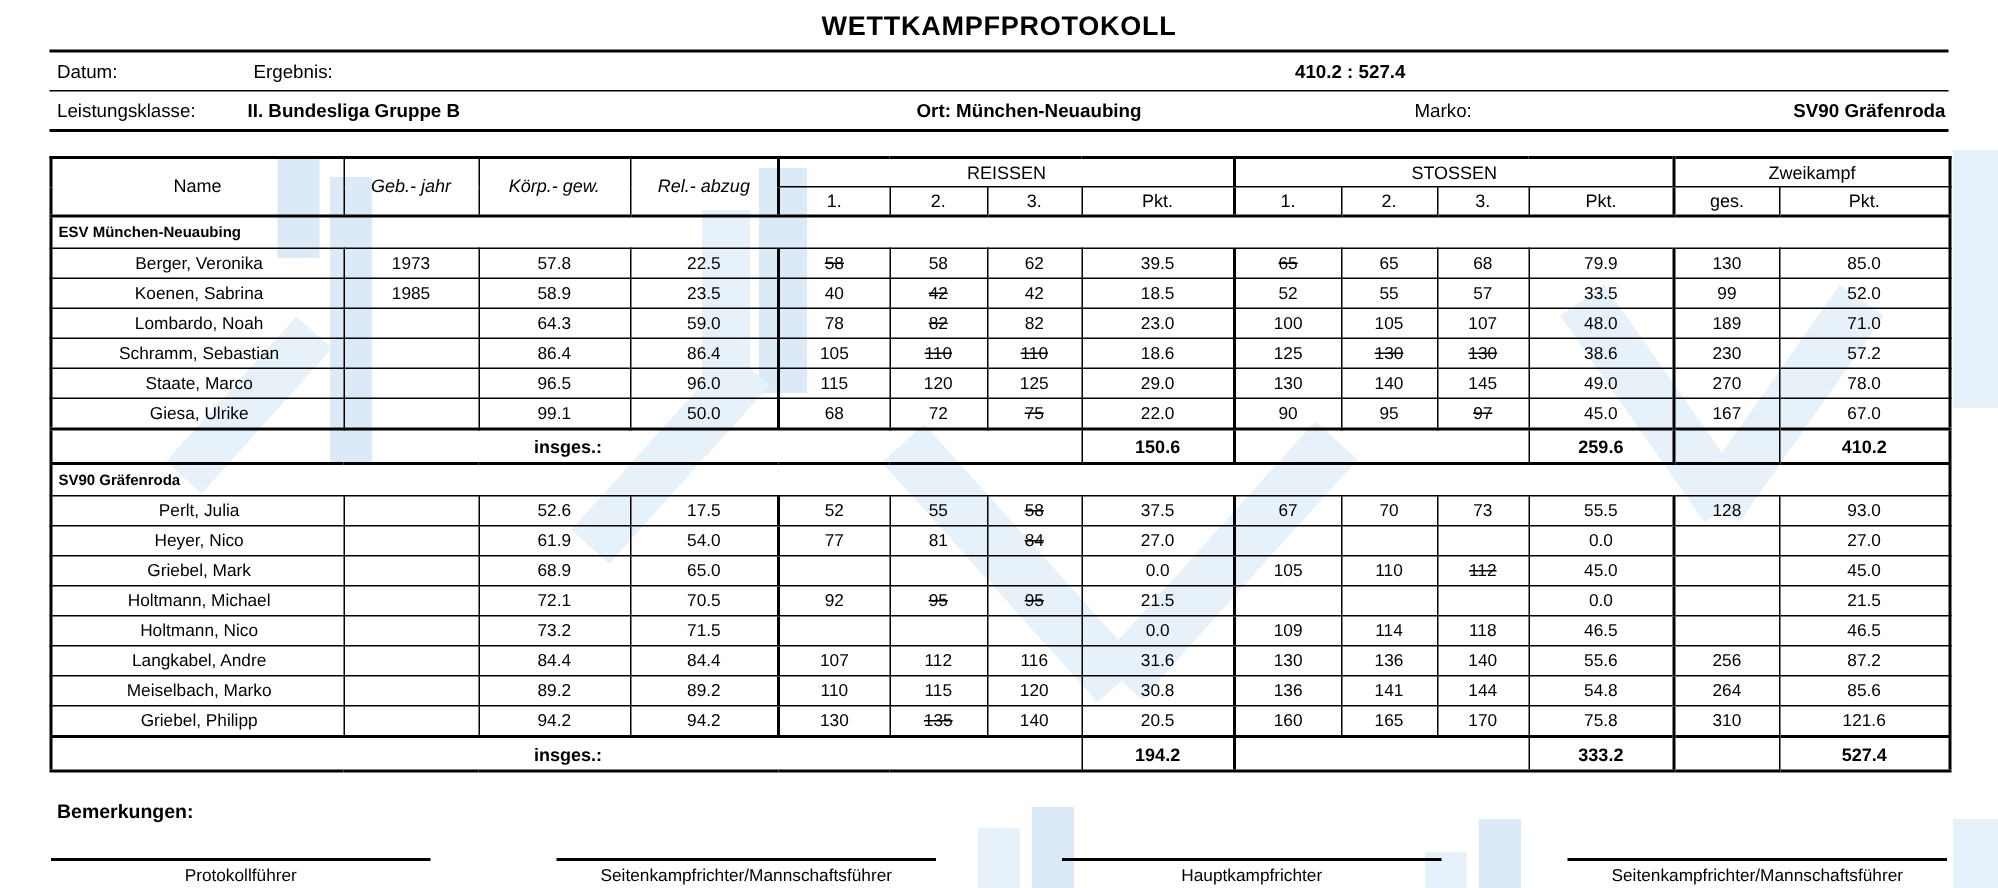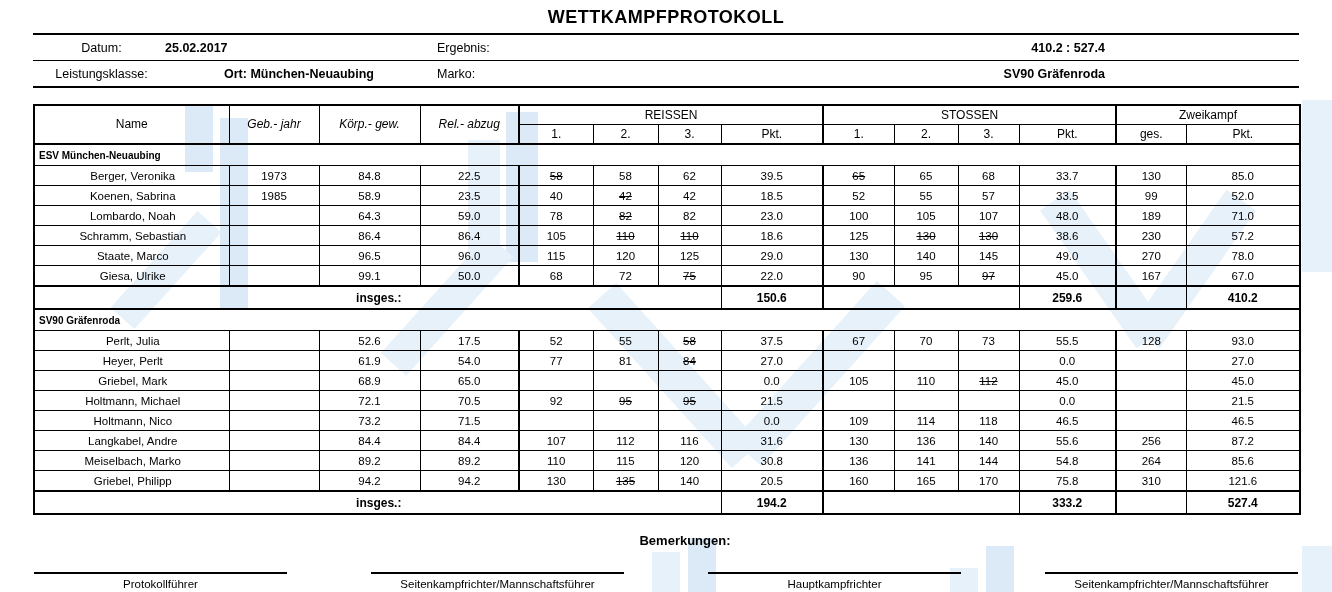--- a/index.html
+++ b/index.html
@@ -37,21 +37,21 @@
   }
   .doc-header{
     margin:0 33px;border-top:2px solid #000;border-bottom:2px solid #000;
     font-size:12.5px;
   }
   .hrow{
     display:grid;grid-template-columns:132px 268px 1fr 168px 192px;
     align-items:center;height:25px;
   }
   .hrow.first{border-bottom:1px solid #000;}
-  .hrow .lbl{padding-left:5px;text-align:center;}
+  .hrow .lbl{padding-left:5px;}
   .hrow .ctr{text-align:center;}
   .hrow .lbl2{padding-left:4px;}
   .hrow .rgt{text-align:right;padding-right:2px;}
   
   table.results{
     border-collapse:collapse;table-layout:fixed;
     width:1266px;margin:16px 0 6px 33px;
     font-size:11.5px;border:2px solid #000;
   }
   .results th,.results td{
@@ -67,21 +67,21 @@
   tr.team td{
     font-weight:bold;font-size:10px;text-align:left;
     padding-left:3px;height:20px;
   }
   tr.tot td{
     font-weight:bold;font-size:12px;height:21px;
     border-top-width:2px;border-bottom-width:2px;
   }
   .results s{text-decoration:line-through;}
   
-  .bemerk{margin:18px 0 0 38px;font-size:13px;text-align:center;}
+  .bemerk{margin:18px 0 0 38px;font-size:13px;}
   .signatures{
     margin:24px 34px 0 34px;display:flex;justify-content:space-between;
   }
   .sig{width:253px;text-align:center;font-size:11.5px;line-height:14px;}
   .sig-line{border-top:2px solid #000;margin-bottom:3px;}
 </style>
 </head>
 <body>
 
 <div class="wm-layer">
@@ -103,26 +103,26 @@
   <div class="wm lt" id="wm16"></div>
 </div>
 
 <div class="page">
 
   <div class="title">WETTKAMPFPROTOKOLL</div>
 
   <div class="doc-header">
     <div class="hrow first">
       <span class="lbl">Datum:</span>
-      <span class="b">25.02.2017</span>
       <span class="lbl2">Ergebnis:</span>
       <span class="rgt b">410.2 : 527.4</span>
     </div>
     <div class="hrow">
       <span class="lbl">Leistungsklasse:</span>
+      <span class="b">II. Bundesliga Gruppe B</span>
       <span class="ctr b">Ort: München-Neuaubing</span>
       <span class="lbl2">Marko:</span>
       <span class="rgt b">SV90 Gräfenroda</span>
     </div>
   </div>
 
   <table class="results">
     <colgroup>
       <col style="width:195px">
         <col style="width:90px">
@@ -165,30 +165,30 @@
         <th class="hb2">Pkt.</th>
       </tr>
     </thead>
     <tbody>
         <tr class="team">
           <td colspan="14" class="nm">ESV München-Neuaubing</td>
         </tr>
         <tr>
           <td class="nm">Berger, Veronika</td>
           <td>1973</td>
-          <td>84.8</td>
+          <td>57.8</td>
           <td>22.5</td>
           <td class="gl"><s>58</s></td>
           <td>58</td>
           <td>62</td>
           <td>39.5</td>
           <td class="gl"><s>65</s></td>
           <td>65</td>
           <td>68</td>
-          <td>33.7</td>
+          <td>79.9</td>
           <td class="gl">130</td>
           <td>85.0</td>
         </tr>
         <tr>
           <td class="nm">Koenen, Sabrina</td>
           <td>1985</td>
           <td>58.9</td>
           <td>23.5</td>
           <td class="gl">40</td>
           <td><s>42</s></td>
@@ -286,21 +286,21 @@
           <td><s>58</s></td>
           <td>37.5</td>
           <td class="gl">67</td>
           <td>70</td>
           <td>73</td>
           <td>55.5</td>
           <td class="gl">128</td>
           <td>93.0</td>
         </tr>
         <tr>
-          <td class="nm">Heyer, Perlt</td>
+          <td class="nm">Heyer, Nico</td>
           <td></td>
           <td>61.9</td>
           <td>54.0</td>
           <td class="gl">77</td>
           <td>81</td>
           <td><s>84</s></td>
           <td>27.0</td>
           <td class="gl"></td>
           <td></td>
           <td></td>

